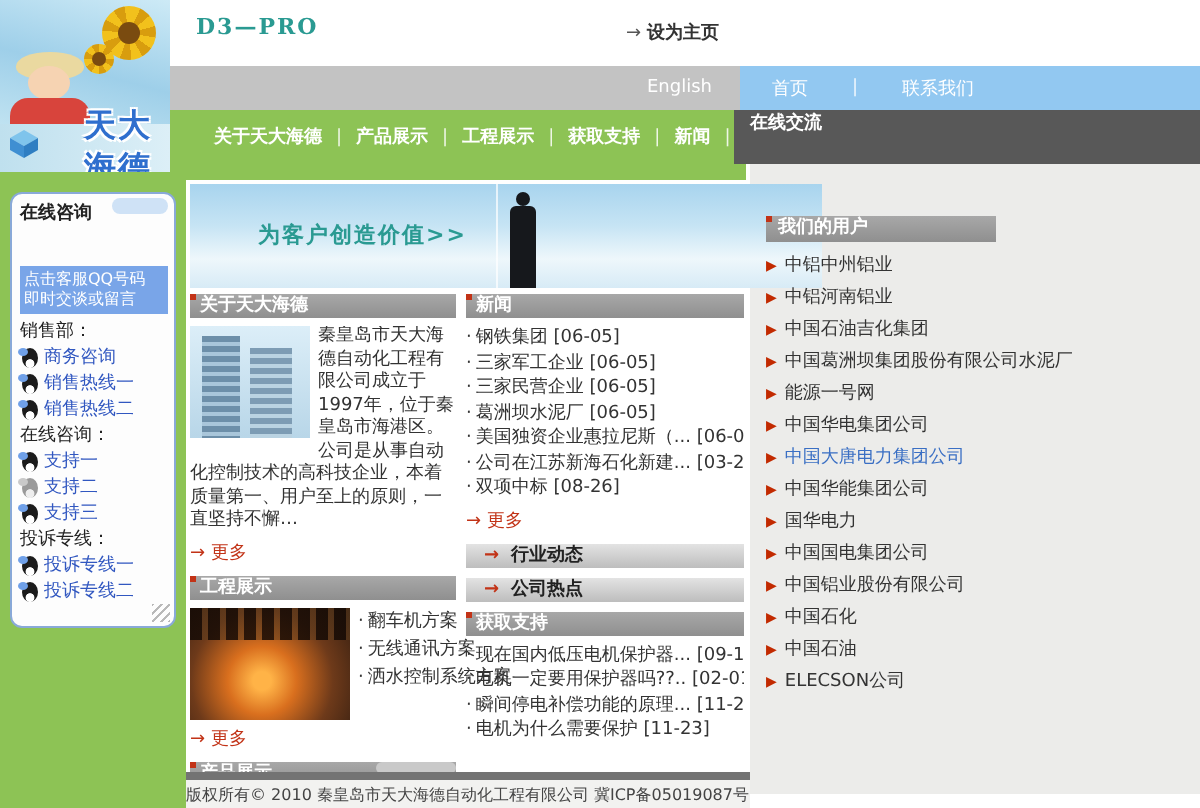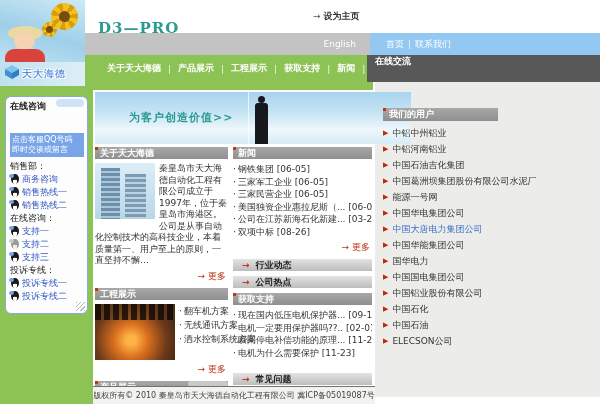--- a/index.html
+++ b/index.html
@@ -18,38 +18,38 @@
   .sunflower2::after { content:""; position:absolute; inset:4px; border-radius:50%; background:#7a4b10; }
   .child-hat { position:absolute; left:8px; top:26px; width:34px; height:14px;
                border-radius:50% 50% 45% 45%; background:#ead9a0; }
   .child-face { position:absolute; left:14px; top:33px; width:21px; height:17px; border-radius:50%; background:#f6d3b2; }
   .child-shirt { position:absolute; left:5px; bottom:-5px; width:40px; height:18px;
                  border-radius:9px 9px 0 0; background:#d8443c; }
 
   
   .logo-strip { position:absolute; left:0; top:62px; width:85px; height:24px;
                 background:linear-gradient(90deg,#bfe0ee,#dcEFf7); display:flex; align-items:center; gap:2px; padding-left:4px; }
-  .logo-text { font-size:10px; font-weight:normal; color:#2f6fce;
-               text-shadow:1px 1px 0 #fff,-1px -1px 0 #fff,1px -1px 0 #fff,-1px 1px 0 #fff; letter-spacing:1px; }
+  .logo-text { font-size:16px; font-weight:bold; color:#2f6fce;
+               text-shadow:1px 1px 0 #fff,-1px -1px 0 #fff,1px -1px 0 #fff,-1px 1px 0 #fff; letter-spacing:1px;margin-left:20px; }
 
   
   .sidebar-green { position:absolute; left:0; top:86px; width:93px; height:318px; background:#8dc355; }
 
   
   .title-row { position:absolute; left:85px; top:0; width:515px; height:33px; background:#fff; }
-  .site-title { position:absolute; left:13px; top:19px; font-family:"DejaVu Serif","Liberation Serif",serif;
-                font-size:15px; font-weight:bold; color:#2a9a92; letter-spacing:1px; }
+  .site-title { position:absolute; left:13px; top:7px; font-family:"DejaVu Serif","Liberation Serif",serif;
+                font-size:11px; font-weight:bold; color:#2a9a92; letter-spacing:1px; }
   .set-home { position:absolute; left:228px; top:10px; font-size:9px; font-weight:bold; color:#333; cursor:pointer; }
   .set-home .arr { color:#555; margin-right:3px; font-weight:normal; }
 
   .gray-seg { position:absolute; left:85px; top:33px; width:285px; height:22px; background:#c3c3c3;
               display:flex; align-items:center; justify-content:flex-end; padding-right:14px; }
   .gray-seg span { font-size:9px; color:#fff; cursor:pointer; }
   .blue-seg { position:absolute; left:370px; top:33px; width:230px; height:22px; background:#92c8f1;
-              display:flex; align-items:center; gap:4px; padding-left:16px; font-size:9px; color:#fff;text-align:right; }
+              display:flex; align-items:center; gap:22px; padding-left:16px; font-size:9px; color:#fff;text-align:right; }
   .blue-seg .lnk { cursor:pointer; }
 
   .nav-green { position:absolute; left:85px; top:55px; width:282px; height:27px; background:#8dc355;
                display:flex; align-items:center; gap:7px; padding-left:22px; white-space:nowrap; }
   .nav-green .nav-item { font-size:9px; font-weight:bold; color:#fff; cursor:pointer; }
   .nav-sep { color:rgba(255,255,255,.85); font-size:9px; }
   .nav-dark { position:absolute; left:367px; top:55px; width:233px; height:27px; background:#585858;
               display:flex; padding-left:8px; }
   .nav-dark .nav-item { font-size:9px; font-weight:bold; color:#fff; cursor:pointer; }
   .green-strip { position:absolute; left:85px; top:82px; width:288px; height:8px; background:#8dc355; }
@@ -90,21 +90,21 @@
   .sec-hdr::before { content:""; position:absolute; left:0; top:0; width:3px; height:3px; background:#c23317; }
 
   .about-block { font-size:9px; color:#333; line-height:11.5px; overflow:hidden; }
   .img-about { width:60px; height:56px; float:left; margin:0 4px 2px 0;
                background:linear-gradient(180deg,#dceef8,#b8d6e8); position:relative; overflow:hidden; }
   .img-about::before { content:""; position:absolute; left:6px; top:5px; width:19px; height:52px;
                        background:repeating-linear-gradient(180deg,#6d8fa9 0 3px,#a9c6da 3px 5px); }
   .img-about::after { content:""; position:absolute; left:30px; top:11px; width:21px; height:46px;
                       background:repeating-linear-gradient(180deg,#7d9cb4 0 3px,#bad3e2 3px 5px); }
 
-  .more-row { text-align:right; font-size:9px; color:#c23317; margin:3px 2px 5px 0; cursor:pointer; }
+  .more-row { text-align:left; font-size:9px; color:#c23317; margin:3px 2px 5px 0; cursor:pointer; }
   .more-row .arr { margin-right:3px; }
 
   .media-row { display:flex; gap:4px; }
   .img-proj { width:80px; height:56px; flex:0 0 80px; position:relative; overflow:hidden;
               background:radial-gradient(circle at 45% 65%,#ffb347 0 8%,#d96f1e 30%,#6e3a1a 62%,#301c10 100%); }
   .img-proj::before { content:""; position:absolute; left:0; right:0; top:0; height:16px;
                       background:repeating-linear-gradient(90deg,rgba(20,10,5,.85) 0 6px,rgba(90,60,30,.5) 6px 9px); }
   .img-prod { width:80px; height:50px; flex:0 0 80px; position:relative; overflow:hidden;
               background:linear-gradient(180deg,#cfe4f2,#9fc4de); }
   .img-prod::before { content:""; position:absolute; left:13px; top:3px; width:25px; height:47px;
@@ -129,21 +129,21 @@
   .right-hdr { width:115px; height:13px; line-height:13px; background:linear-gradient(180deg,#a8a8a8,#8f8f8f);
                color:#fff; font-size:9px; font-weight:bold; padding-left:6px; margin-bottom:7px; position:relative; }
   .right-hdr::before { content:""; position:absolute; left:0; top:0; width:3px; height:3px; background:#c23317; }
   .r-item { display:flex; gap:4px; font-size:9px; color:#333; line-height:11px; margin-bottom:5px; cursor:pointer; }
   .r-item .tri { color:#c22a00; font-size:7px; line-height:11px; flex:0 0 auto; }
   .r-item.active .r-label { color:#3a6fc4; }
 
   
   .footer-pill { position:absolute; left:188px; top:381px; width:40px; height:6px; background:#c9c9c9; border-radius:3px; }
   .footer { position:absolute; left:93px; top:386px; width:282px; height:18px; background:#f2f2f0;
-            border-top:1px solid #737373; display:flex; align-items:center; justify-content:center; }
+            border-top:4px solid #737373; display:flex; align-items:center; }
   .footer span { font-size:8px; color:#444; white-space:nowrap; }
 </style>
 </head>
 <body>
 
 <div class="page">
 
   <div class="photo">
     <div class="sunflower"></div>
     <div class="sunflower2"></div>
@@ -283,20 +283,21 @@
     </div>
 
   </div>
 
   <div class="col-mid">
     <div class="sec-hdr">新闻</div>
     <div>
       <div class="n-item"><span class="dot">·</span><span>钢铁集团</span> <span class="n-date">[06-05]</span></div>
       <div class="n-item"><span class="dot">·</span><span>三家军工企业</span> <span class="n-date">[06-05]</span></div>
       <div class="n-item"><span class="dot">·</span><span>三家民营企业</span> <span class="n-date">[06-05]</span></div>
+      <div class="n-item"><span class="dot">·</span><span>葛洲坝水泥厂</span> <span class="n-date">[06-05]</span></div>
       <div class="n-item"><span class="dot">·</span><span>美国独资企业惠拉尼斯（...</span> <span class="n-date">[06-05]</span></div>
       <div class="n-item"><span class="dot">·</span><span>公司在江苏新海石化新建...</span> <span class="n-date">[03-23]</span></div>
       <div class="n-item"><span class="dot">·</span><span>双项中标</span> <span class="n-date">[08-26]</span></div>
     </div>
     <div class="more-row">
       <span class="arr">→</span><span>更多</span>
     </div>
 
     <div class="bar-btn">
       <span class="arr">→</span>

